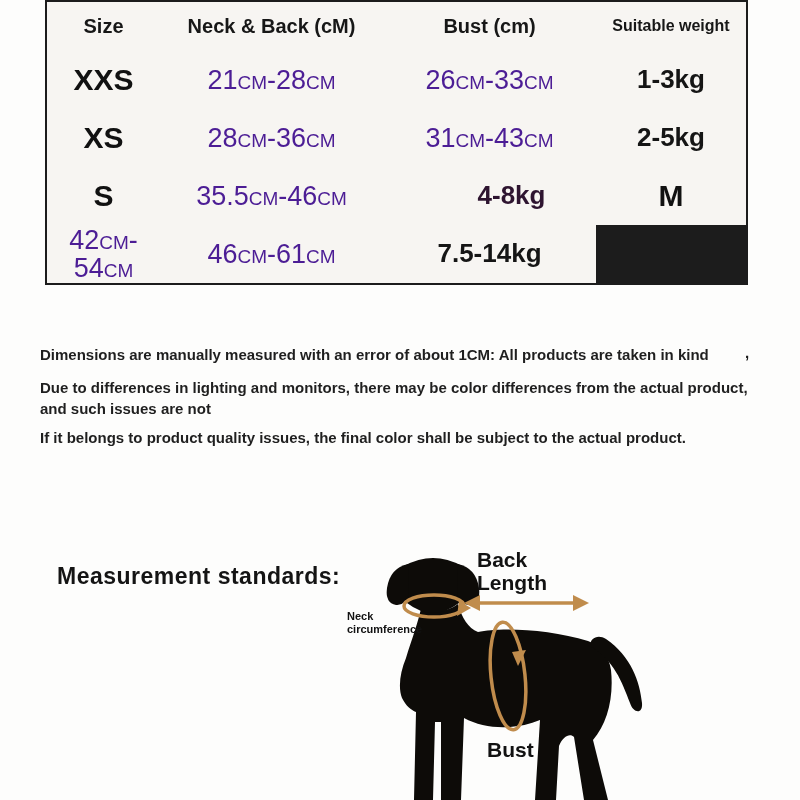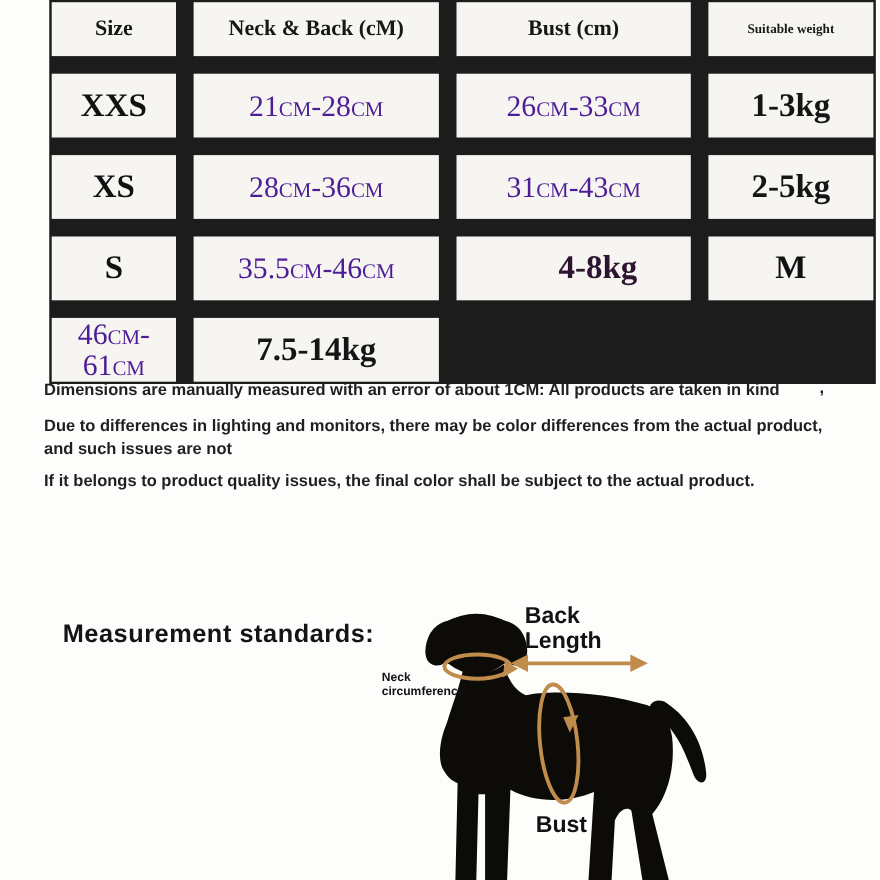--- a/index.html
+++ b/index.html
@@ -8,31 +8,31 @@
     background:#fdfdfc;
     font-family:"Liberation Sans","DejaVu Sans",sans-serif;
     color:#1b1b1b;
   }
   
   .size-table{
     position:absolute;left:45px;top:0;
     display:grid;
     grid-template-columns:113px 223px 213px 150px;
     grid-template-rows:49px 58px 58px 58px 58px;
-    gap:16px;background:#1c1c1c;border:2px solid #1c1c1c;font-family:Liberation Serif, serif;
+    gap:0;background:#1c1c1c;border:2px solid #1c1c1c;
   }
   .cell{
     background:#f7f5f2;display:flex;align-items:center;justify-content:center;
     text-align:center;line-height:1.05;
   }
   .hdr{font-weight:bold;font-size:20px;color:#171717;}
-  .hdr-small{font-size:12px;}
+  .hdr-small{font-size:16px;}
   .size-val{font-weight:bold;font-size:30px;color:#111;}
   .meas-val{font-size:27px;font-weight:400;color:#4c1d95;font-variant:small-caps;}
-  .weight-val{font-weight:bold;font-size:30px;color:#151515;}
+  .weight-val{font-weight:bold;font-size:26px;color:#151515;}
   .weight-purple{color:#2e1430;padding-left:44px;}
   
   .note{
     position:absolute;left:40px;width:712px;
     font-weight:bold;font-size:15px;line-height:21px;color:#1f1f1f;
   }
   .note-comma{position:absolute;left:745px;top:344px;font-weight:bold;font-size:15px;}
   
   .measure-heading{
     position:absolute;left:57px;top:563px;
@@ -62,20 +62,21 @@
   <div class="cell size-val">XS</div>
   <div class="cell meas-val">28cm-36cm</div>
   <div class="cell meas-val">31cm-43cm</div>
   <div class="cell weight-val">2-5kg</div>
 
   <div class="cell size-val">S</div>
   <div class="cell meas-val">35.5cm-46cm</div>
   <div class="cell weight-val weight-purple">4-8kg</div>
 
   <div class="cell size-val">M</div>
+  <div class="cell meas-val">42cm-54cm</div>
   <div class="cell meas-val">46cm-61cm</div>
   <div class="cell weight-val">7.5-14kg</div>
 </div>
 
 <div class="note" style="top:344px">Dimensions are manually measured with an error of about 1CM: All products are taken in kind</div>
 <div class="note-comma">,</div>
 <div class="note" style="top:377px">Due to differences in lighting and monitors, there may be color differences from the actual product, and such issues are not</div>
 <div class="note" style="top:427px">If it belongs to product quality issues, the final color shall be subject to the actual product.</div>
 
 <div class="measure-heading">Measurement standards:</div>

